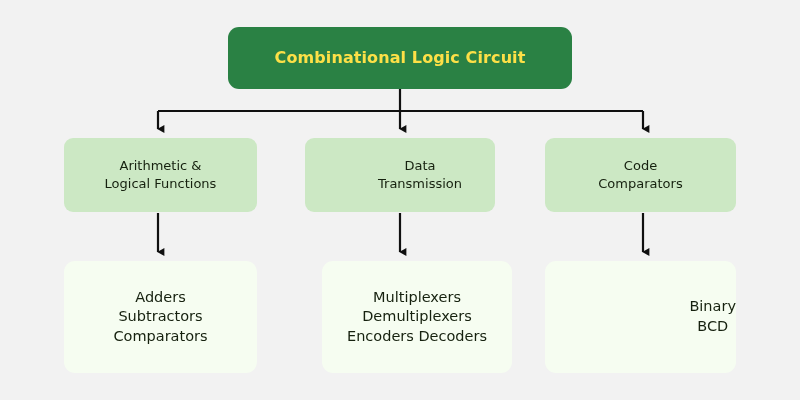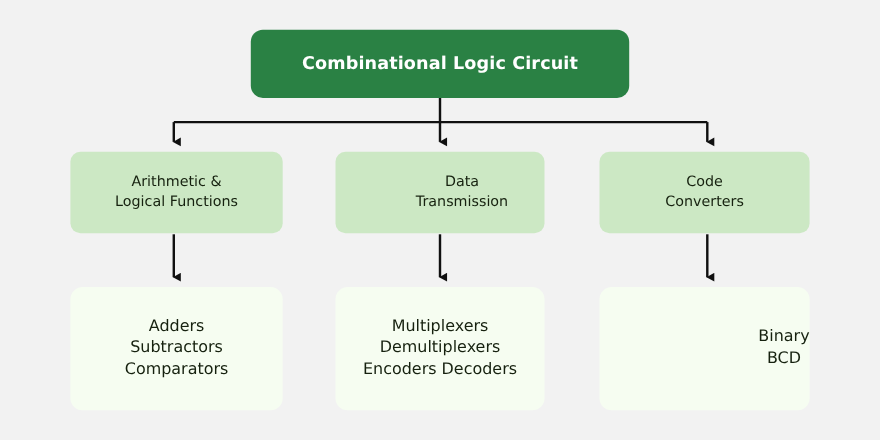--- a/index.html
+++ b/index.html
@@ -45,21 +45,21 @@
     white-space: pre-line;
     line-height: 1.35;
   }
 
   
   .node.level-1 {
     background: #2a8144;
     border-radius: 11px;
   }
   .node.level-1 .node-label {
-    color: #ffffff;
+    color: #fde047;
     font-size: 16px;
     font-weight: bold;
     letter-spacing: 0.1px;
   }
 
   
   .node.level-2 {
     background: #cce8c4;
   }
   .node.level-2 .node-label {
@@ -80,21 +80,21 @@
   }
 
   
   #node-root        { left: 228px; top: 27px;  width: 344px; height: 62px; }
 
   #node-l2-0        { left: 64px;  top: 138px; width: 193px; height: 74px; }
   #node-l2-1        { left: 305px; top: 138px; width: 190px; height: 74px; padding-left: 40px; }
   #node-l2-2        { left: 545px; top: 138px; width: 191px; height: 74px; }
 
   #node-l3-0        { left: 64px;  top: 261px; width: 193px; height: 112px; }
-  #node-l3-1        { left: 305px; top: 261px; width: 190px; height: 112px; }
+  #node-l3-1        { left: 322px; top: 261px; width: 190px; height: 112px; }
   #node-l3-2        { left: 545px; top: 261px; width: 191px; height: 112px; justify-content: flex-end; }
 </style>
 </head>
 <body>
 
 <div id="diagram-root">
 
   <svg id="connectors" viewBox="0 0 800 400" width="800" height="400" xmlns="http://www.w3.org/2000/svg">
     <defs>
       <marker id="arrowhead" markerWidth="9" markerHeight="9" refX="4.2" refY="7.6" orient="auto" markerUnits="userSpaceOnUse">
@@ -124,21 +124,21 @@
 Logical Functions</span>
   </div>
 
   <div class="node level-2" id="node-l2-1">
     <span class="node-label">Data
 Transmission</span>
   </div>
 
   <div class="node level-2" id="node-l2-2">
     <span class="node-label">Code
-Converters</span>
+Comparators</span>
   </div>
 
   <div class="node level-3" id="node-l3-0">
     <span class="node-label">Adders
 Subtractors
 Comparators</span>
   </div>
 
   <div class="node level-3" id="node-l3-1">
     <span class="node-label">Multiplexers

